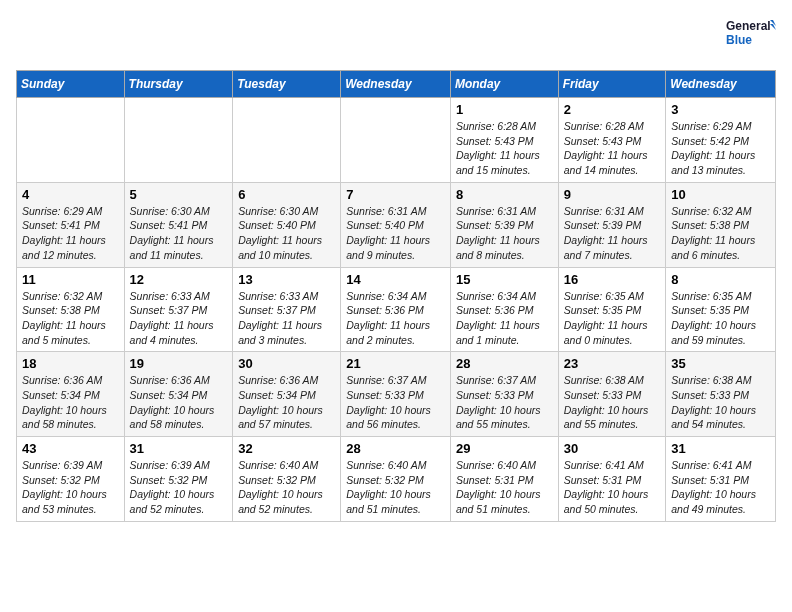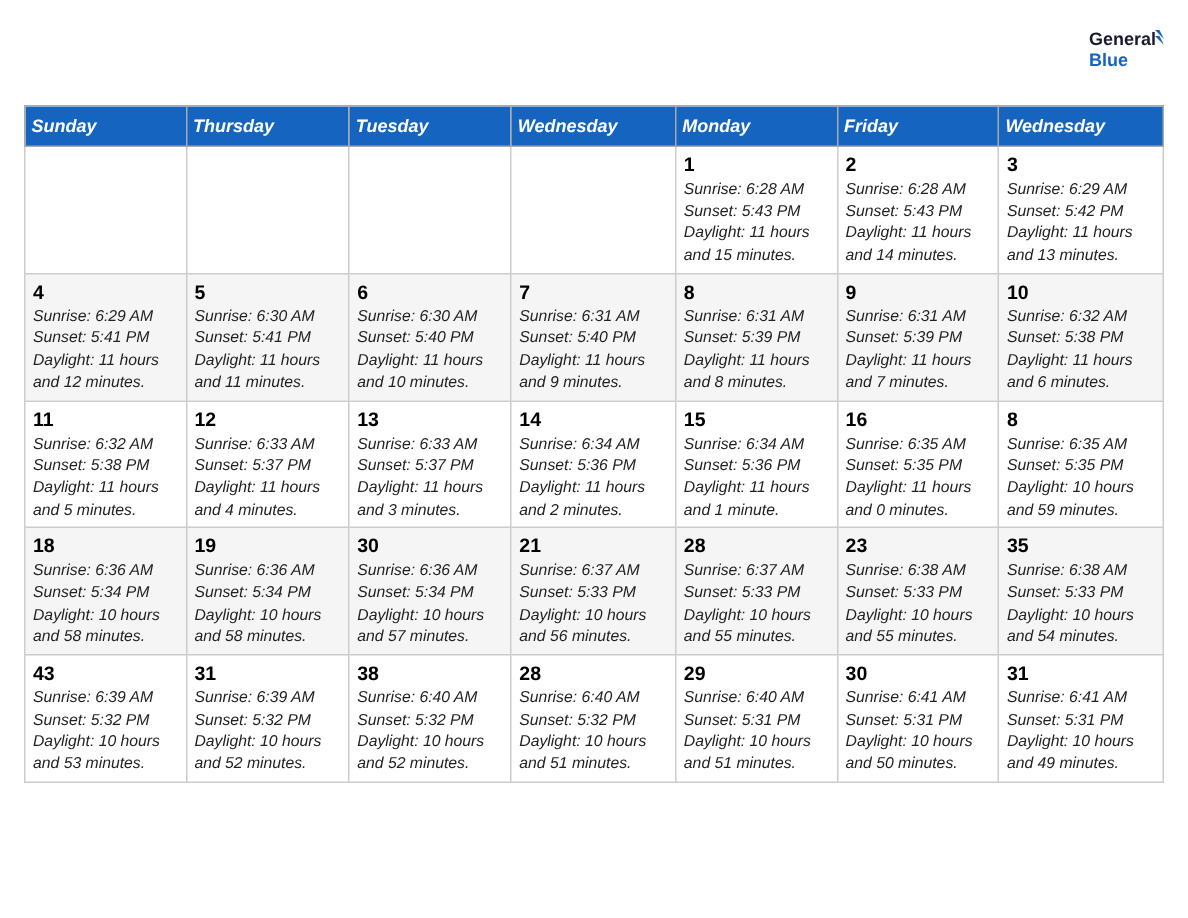--- a/index.html
+++ b/index.html
@@ -271,21 +271,21 @@
 Sunset: 5:32 PM
 Daylight: 10 hours and 53 minutes.</div>
         </td>
         <td>
           <span class="day-num">31</span>
           <div class="day-info" style="white-space: pre-line;">Sunrise: 6:39 AM
 Sunset: 5:32 PM
 Daylight: 10 hours and 52 minutes.</div>
         </td>
         <td>
-          <span class="day-num">38</span>
+          <span class="day-num">32</span>
           <div class="day-info" style="white-space: pre-line;">Sunrise: 6:40 AM
 Sunset: 5:32 PM
 Daylight: 10 hours and 52 minutes.</div>
         </td>
         <td>
           <span class="day-num">28</span>
           <div class="day-info" style="white-space: pre-line;">Sunrise: 6:40 AM
 Sunset: 5:32 PM
 Daylight: 10 hours and 51 minutes.</div>
         </td>

